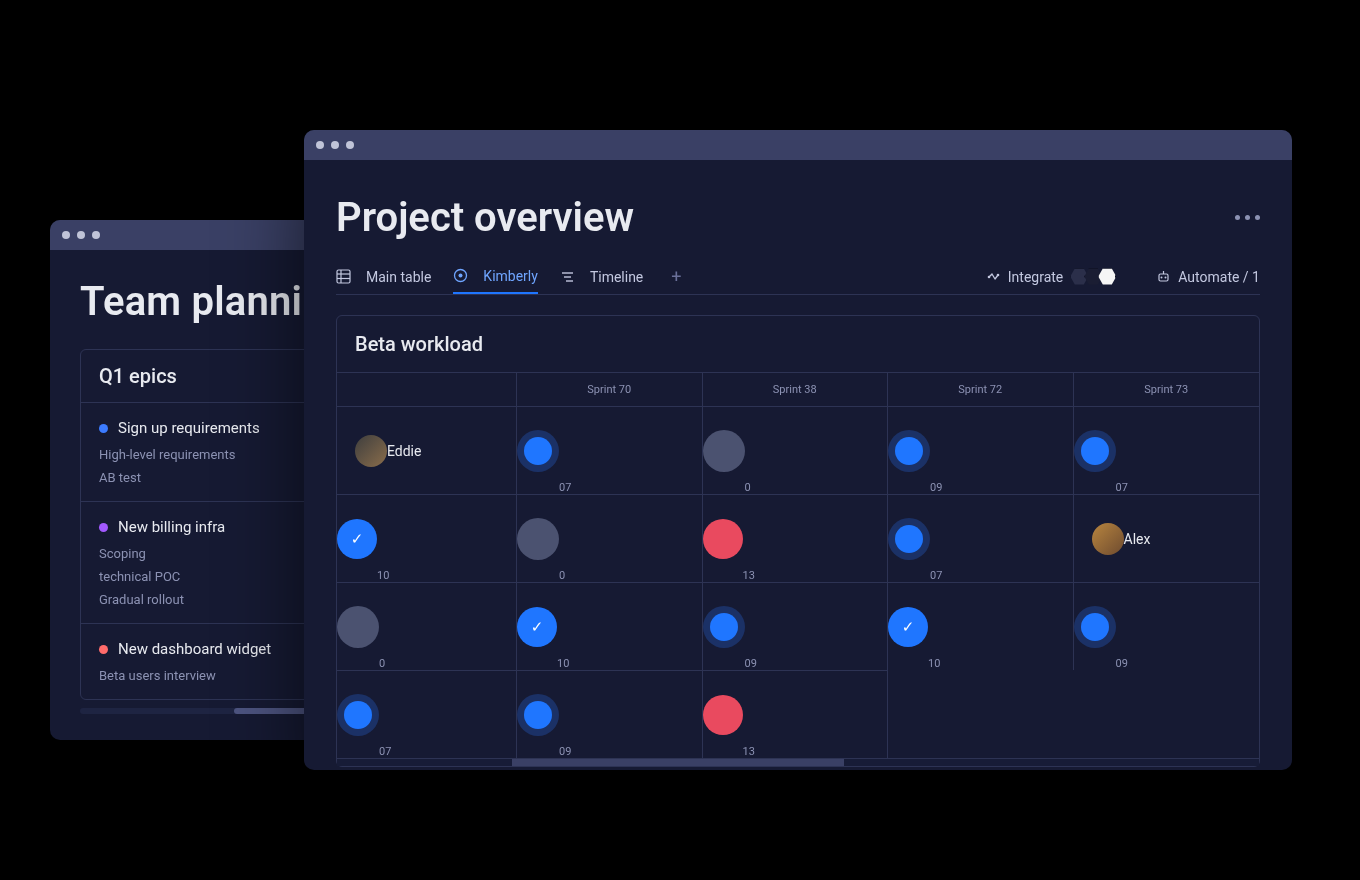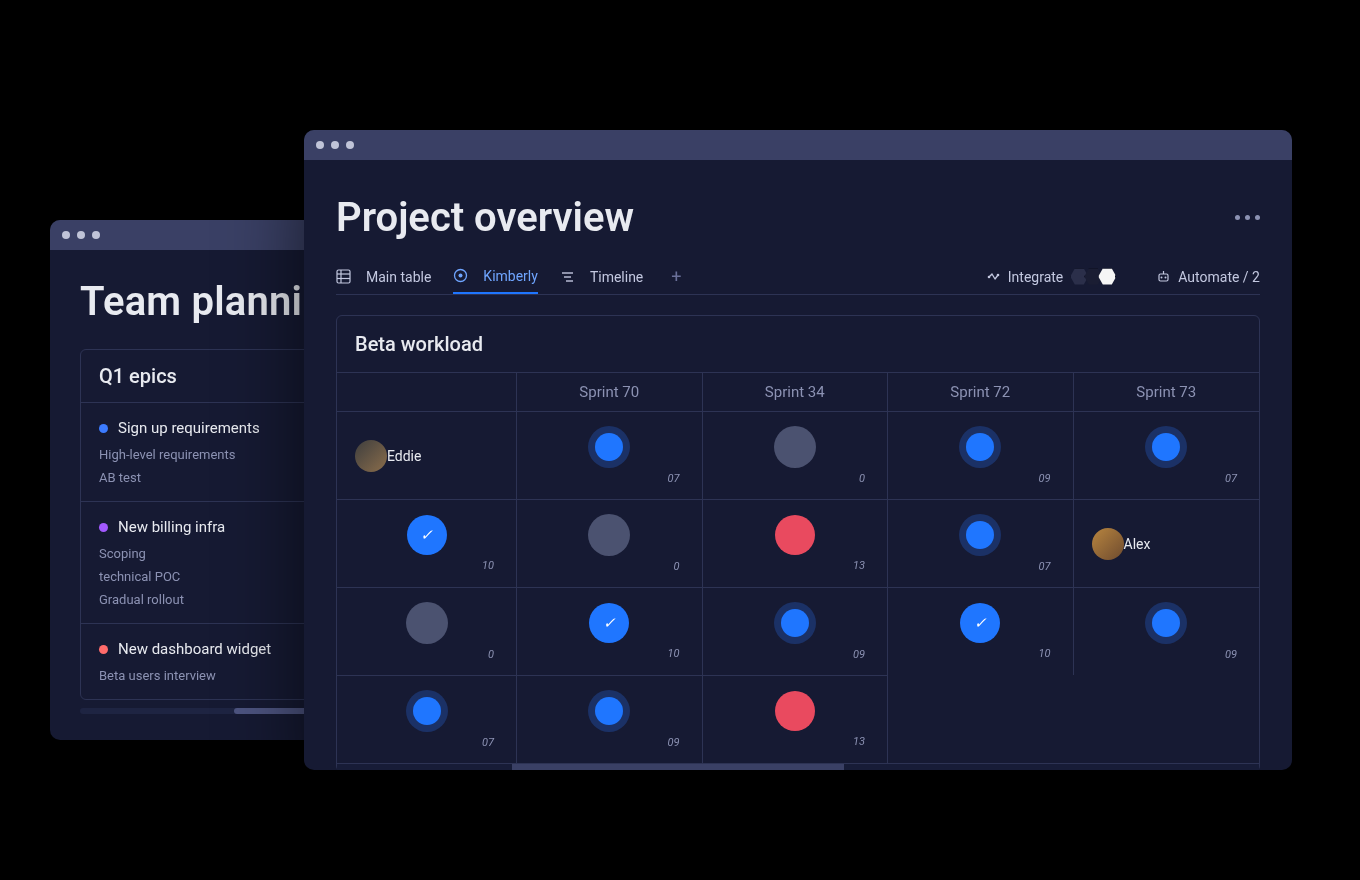--- a/index.html
+++ b/index.html
@@ -42,29 +42,29 @@
   .hex { width:18px; height:18px; display:inline-block; clip-path: polygon(25% 5%,75% 5%,100% 50%,75% 95%,25% 95%,0 50%); margin-left:-4px; border:1px solid #0b0e1f; }
   .hex.a { background:#2b2f4a; }
   .hex.b { background:#1a1d33; }
   .hex.c { background:#f5f5f5; }
 
   .board { margin-top:20px; border:1px solid #2d3354; border-radius:6px; }
   .board-title { padding:16px 18px; font-size:20px; font-weight:500; }
   .grid { display:grid; grid-template-columns: 180px repeat(4, 1fr); }
   .cell { border-top:1px solid #2d3354; border-right:1px solid #2d3354; position:relative; }
   .cell:nth-child(5n) { border-right:none; }
-  .col-head { text-align:center; font-size:15px; color:#8c92b3; padding:10px 0; }
+  .col-head { text-align:center; font-size:11px; color:#8c92b3; padding:10px 0; }
   .name-cell { display:flex; align-items:center; gap:0; padding:0 18px; height:88px; font-size:14px; }
   .avatar { width:32px; height:32px; border-radius:50%; background:linear-gradient(135deg,#6b5b95,#b49275); display:inline-block; flex-shrink:0; }
   .avatar.v1{background:linear-gradient(135deg,#3e3e3e,#8a6d4b);}
   .avatar.v2{background:linear-gradient(135deg,#6e3b3b,#c77f5e);}
   .avatar.v3{background:linear-gradient(135deg,#b8853f,#6e4b2f);}
   .avatar.v4{background:linear-gradient(135deg,#3b2f45,#7a5a70);}
 
-  .wcell { height:88px; display:flex; flex-direction:column; align-items:center; justify-content:center;font-style:italic; }
+  .wcell { height:88px; display:flex; flex-direction:row; align-items:center; justify-content:flex-start; }
   .bubble-wrap { width:42px; height:42px; border-radius:50%; display:flex; align-items:center; justify-content:center; }
   .ring { background: rgba(42,120,255,.2); }
   .bubble { width:28px; height:28px; border-radius:50%; display:flex; align-items:center; justify-content:center; }
   .state-ring .bubble-wrap { background: rgba(42,120,255,.25); }
   .state-ring .bubble { background:#1f76ff; }
   .state-bluefull .bubble-wrap { width:40px; height:40px; }
   .state-bluefull .bubble { width:40px; height:40px; background:#1f76ff; }
   .state-gray .bubble-wrap { width:42px; height:42px; background:#4b5270; }
   .state-red .bubble-wrap { width:40px; height:40px; background:#e94a5f; }
   .check { color:#fff; font-size:15px; }
@@ -189,30 +189,30 @@
         </div>
         <div class="right-action" style="margin-left:18px">
           <span>
             <svg width="15" height="15" viewBox="0 0 15 15">
                 <rect x="3" y="5" width="9" height="7" rx="1.5" fill="none" stroke="#c3c8e0" stroke-width="1.2"></rect>
                 <circle cx="5.5" cy="8.5" r="1" fill="#c3c8e0"></circle>
                 <circle cx="9.5" cy="8.5" r="1" fill="#c3c8e0"></circle>
                 <line x1="7.5" y1="2" x2="7.5" y2="5" stroke="#c3c8e0" stroke-width="1.2"></line>
               </svg>
           </span>
-          <span>Automate / 2</span>
+          <span>Automate / 1</span>
         </div>
       </div>
 
       <div class="board">
         <div class="board-title">Beta workload</div>
         <div class="grid" id="workload-grid">
             <div class="cell col-head"></div>
             <div class="cell col-head">Sprint 70</div>
-            <div class="cell col-head">Sprint 34</div>
+            <div class="cell col-head">Sprint 38</div>
             <div class="cell col-head">Sprint 72</div>
             <div class="cell col-head">Sprint 73</div>
             <div class="cell name-cell">
               <span class="avatar v1"></span>
               <span>Eddie</span>
             </div>
             <div class="cell wcell state-ring">
               <div class="bubble-wrap ring">
                 <div class="bubble"></div>
               </div>

